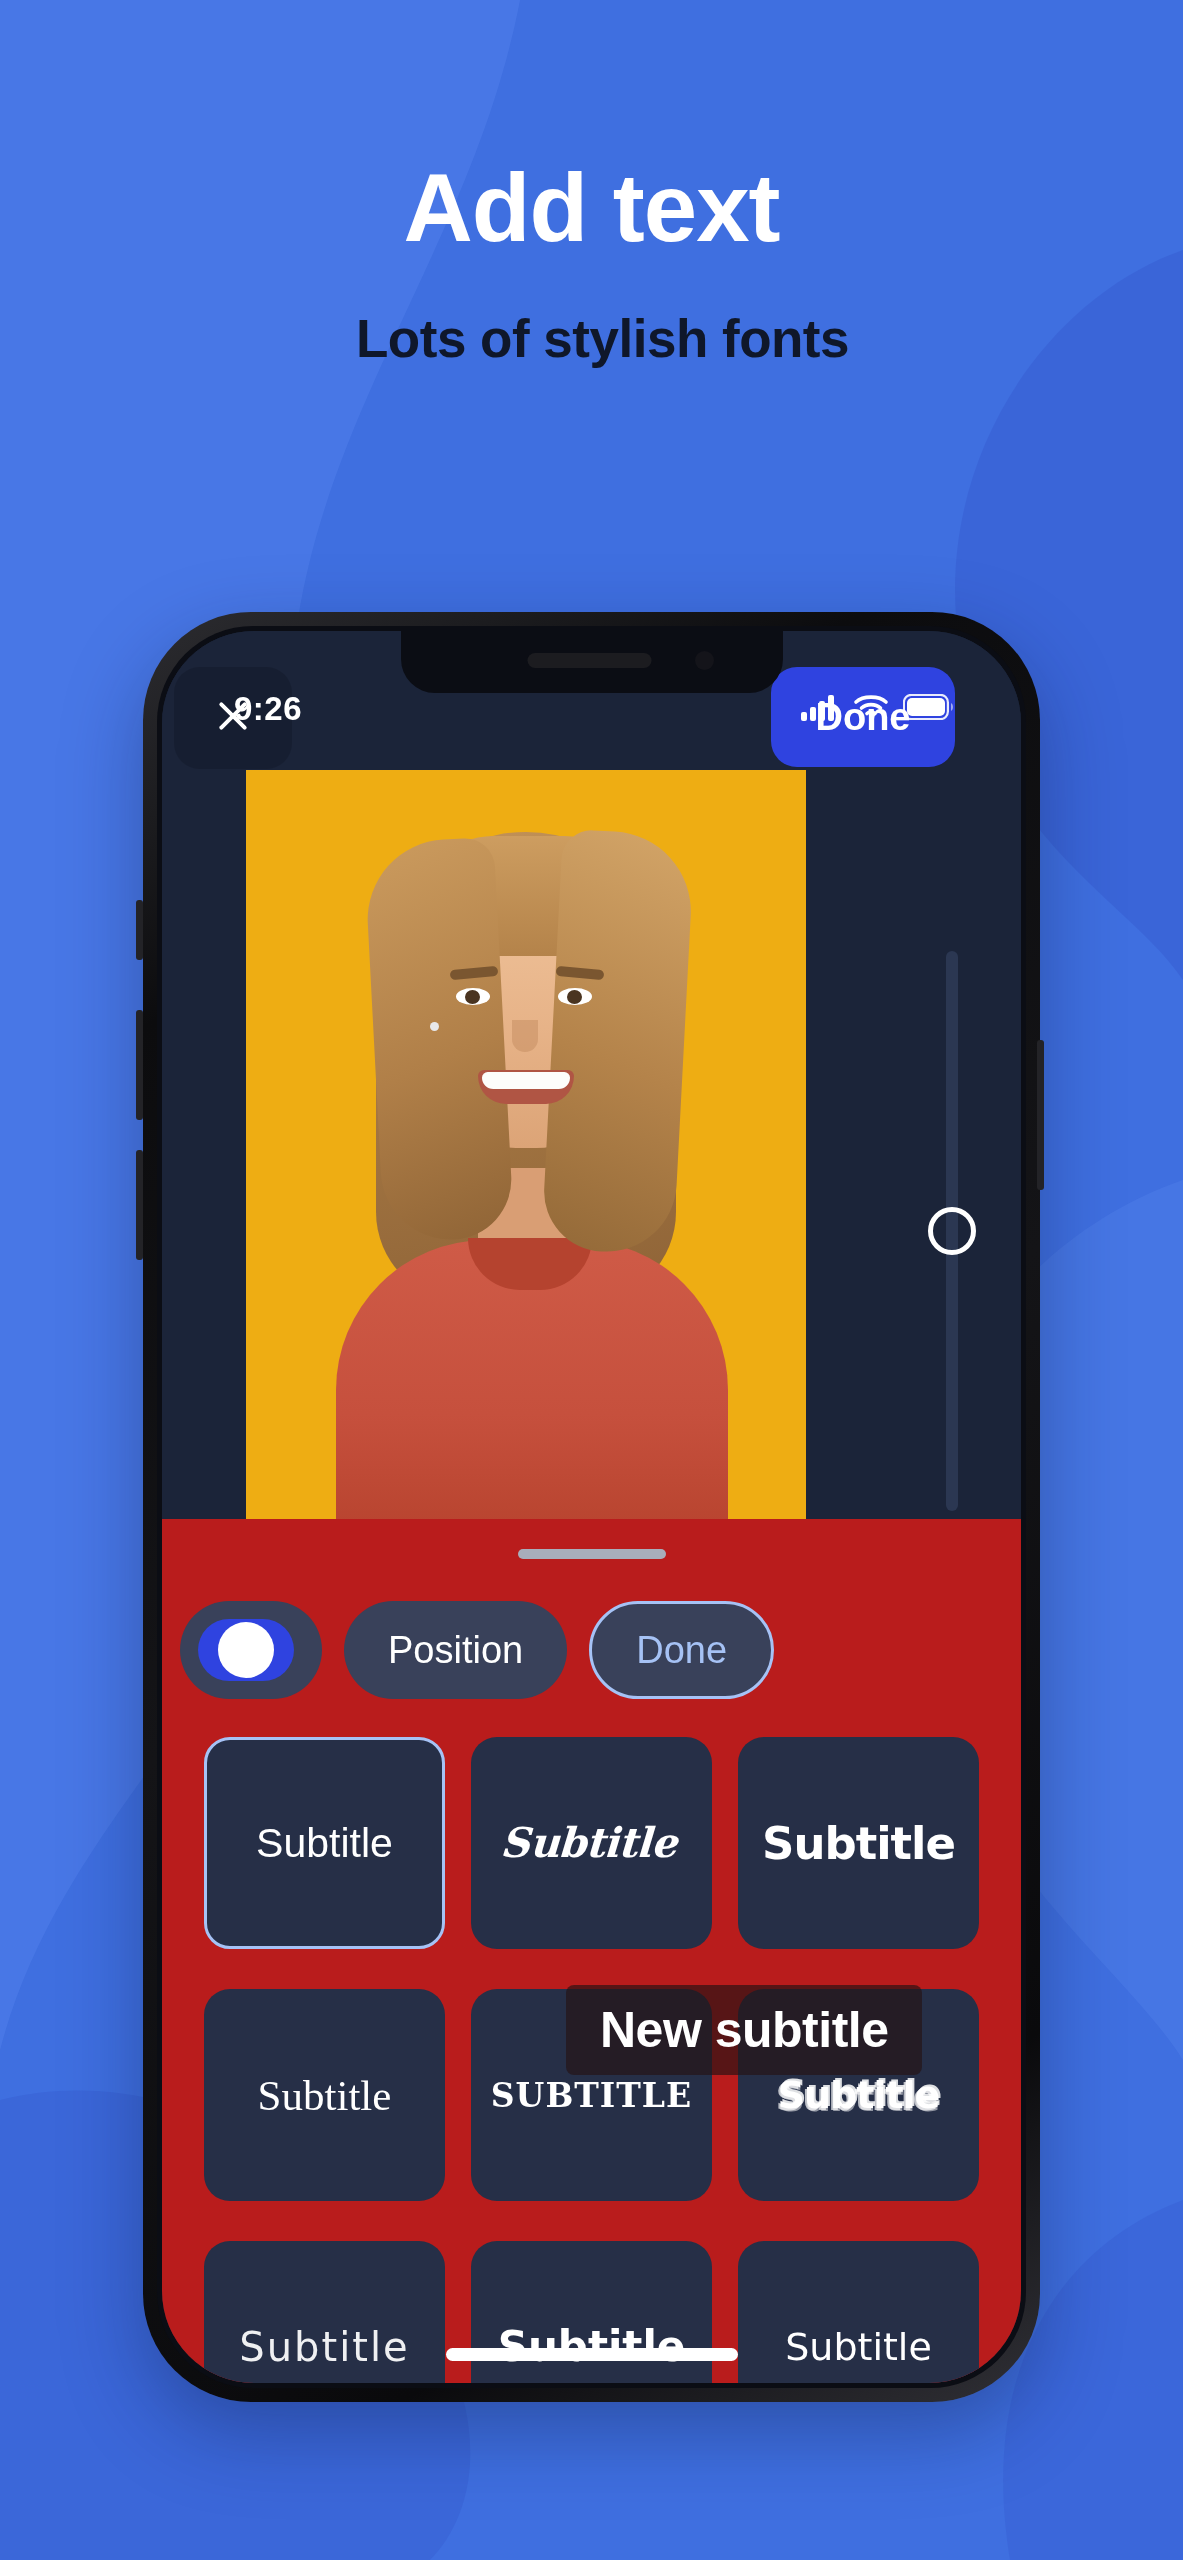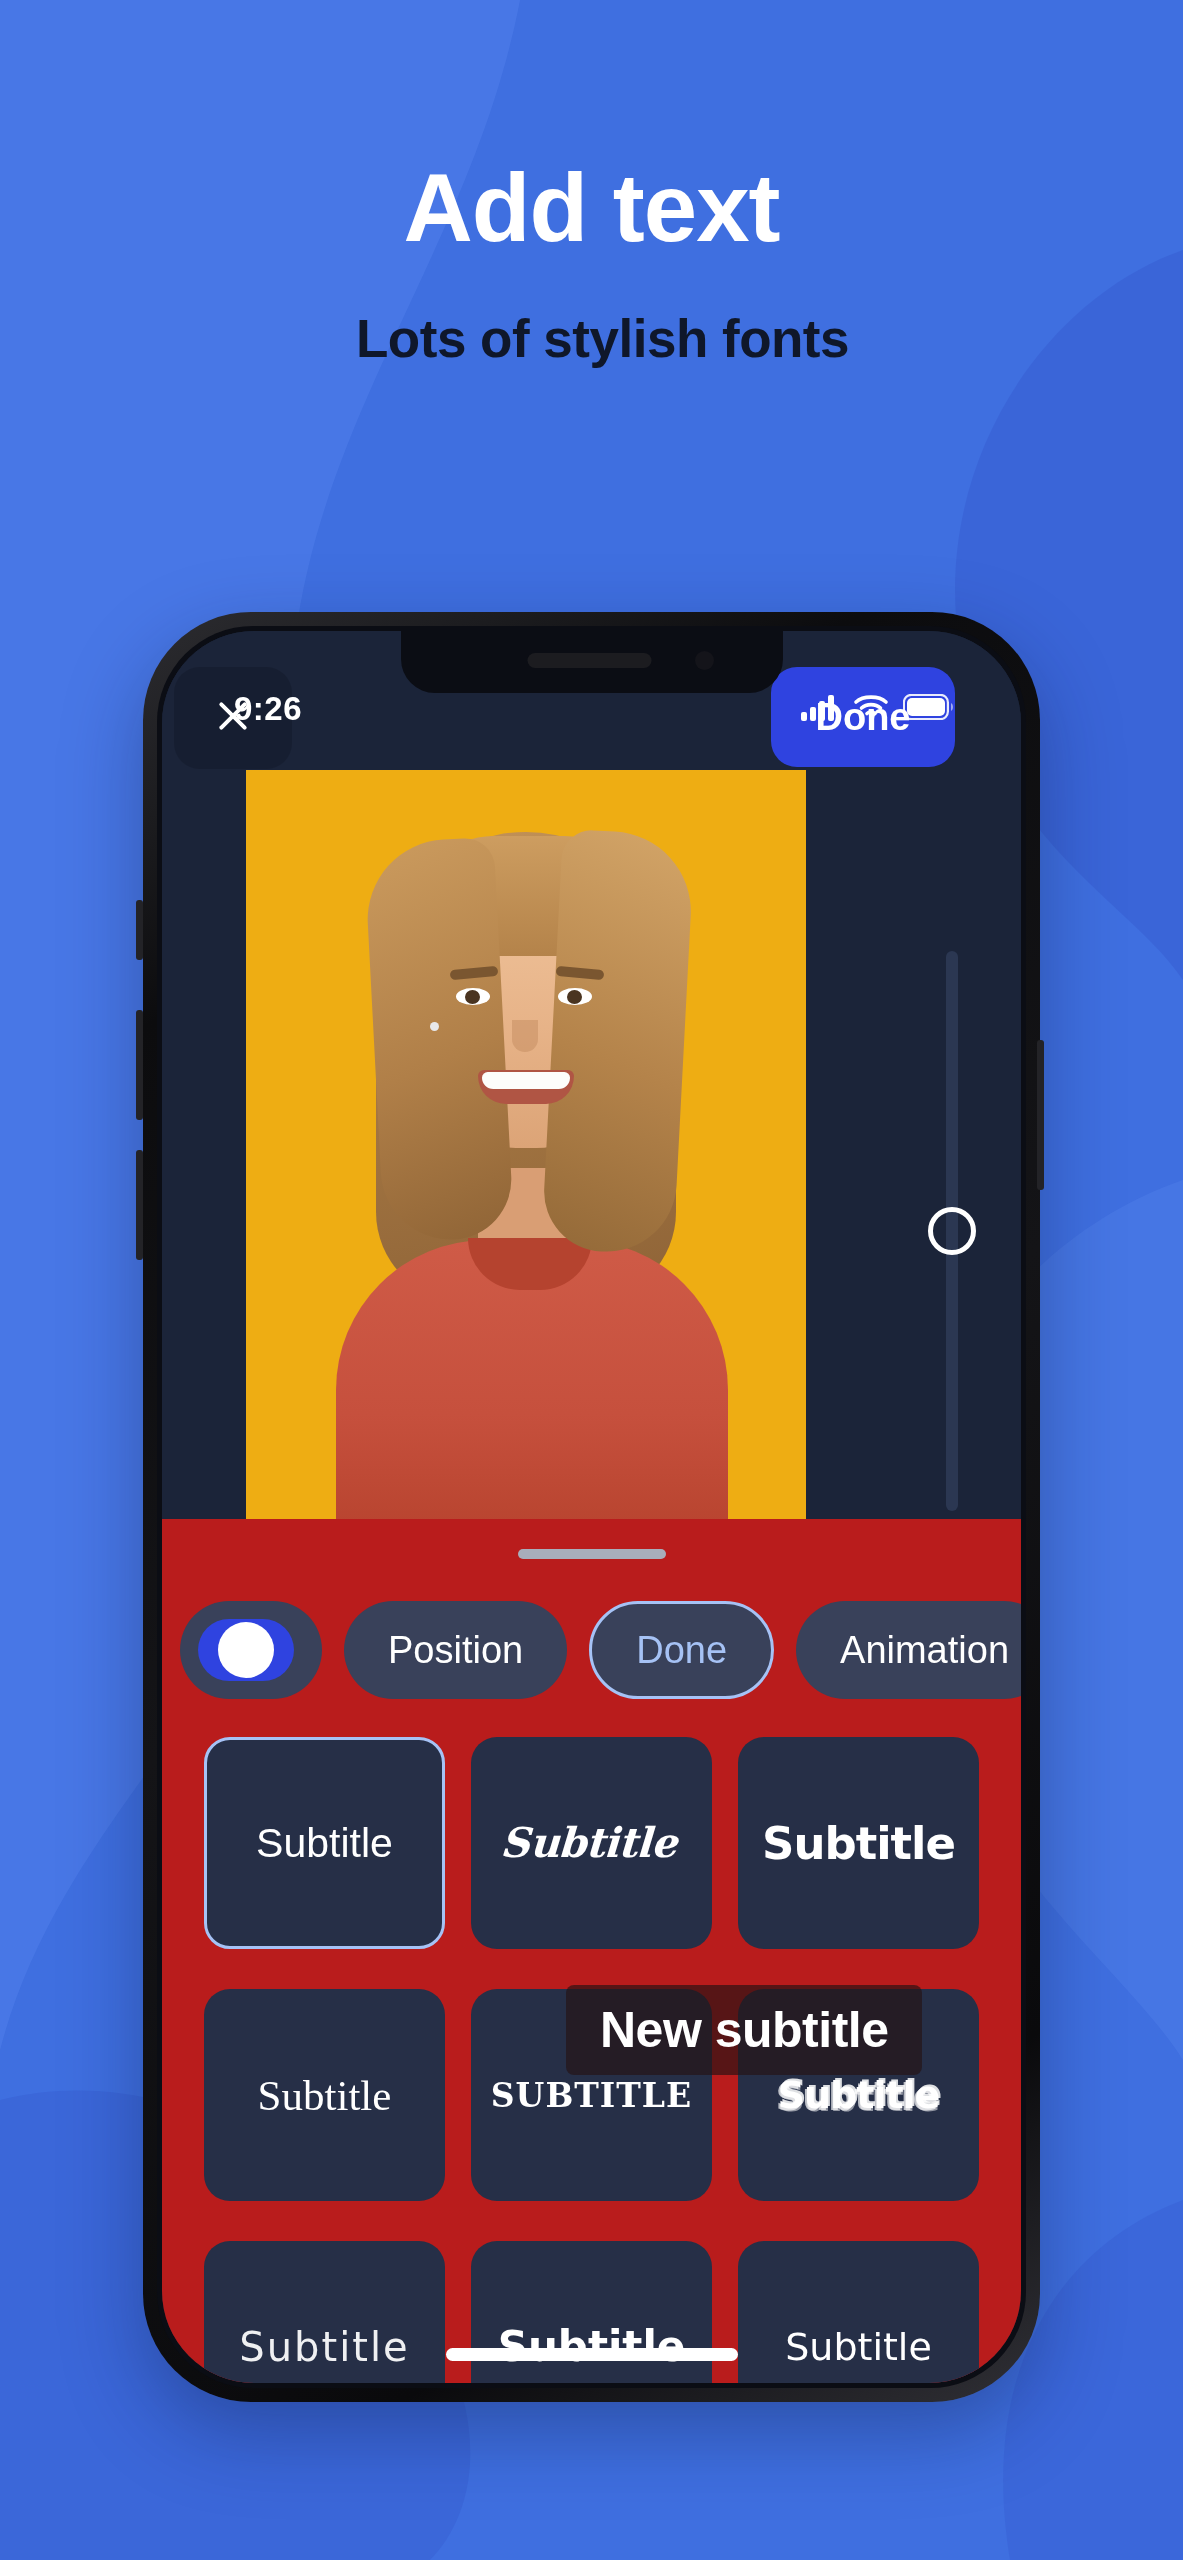--- a/index.html
+++ b/index.html
@@ -346,21 +346,20 @@
       <div class="grabber"></div>
 
       <div class="tabs">
         <div class="tab color-chip">
           <div class="chip-swatch">
             <div class="chip-dot"></div>
           </div>
         </div>
         <div class="tab">Position</div>
         <div class="tab selected">Done</div>
-        <div class="tab">Animation</div>
 
       </div>
 
       <div class="font-grid">
         <div class="font-card selected">
           <span class="fc-text s-sans">Subtitle</span>
         </div>
         <div class="font-card">
           <span class="fc-text s-script">Subtitle</span>
         </div>

